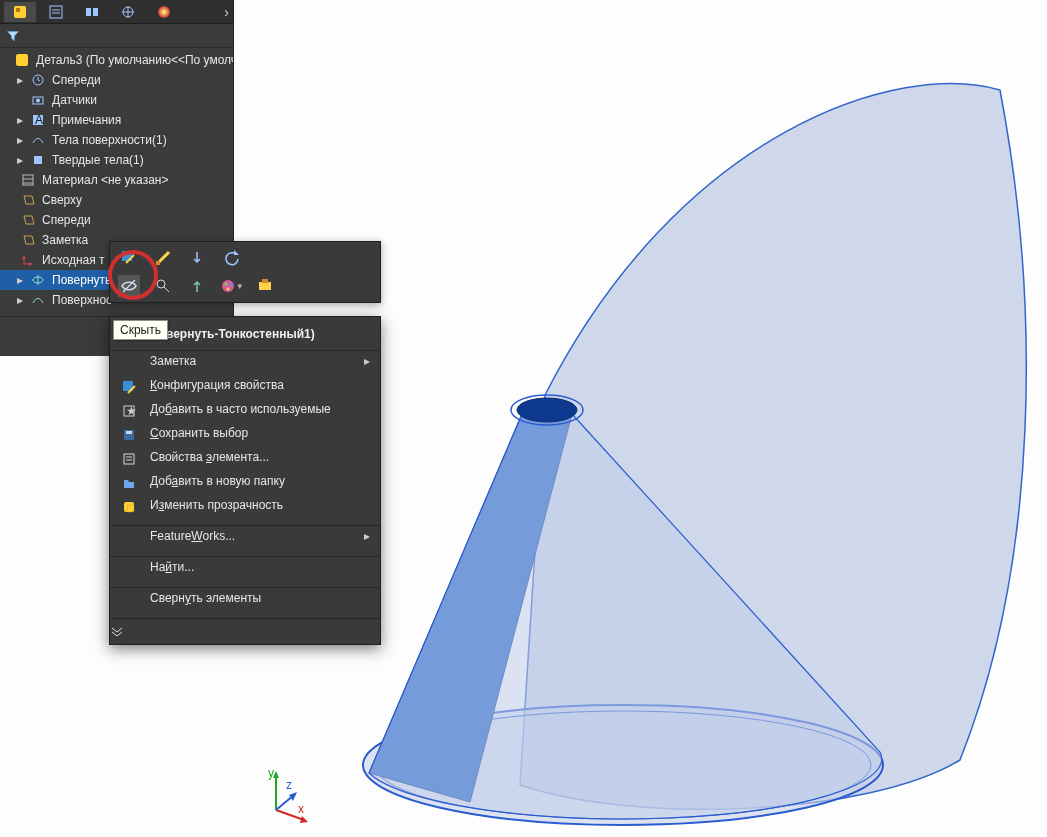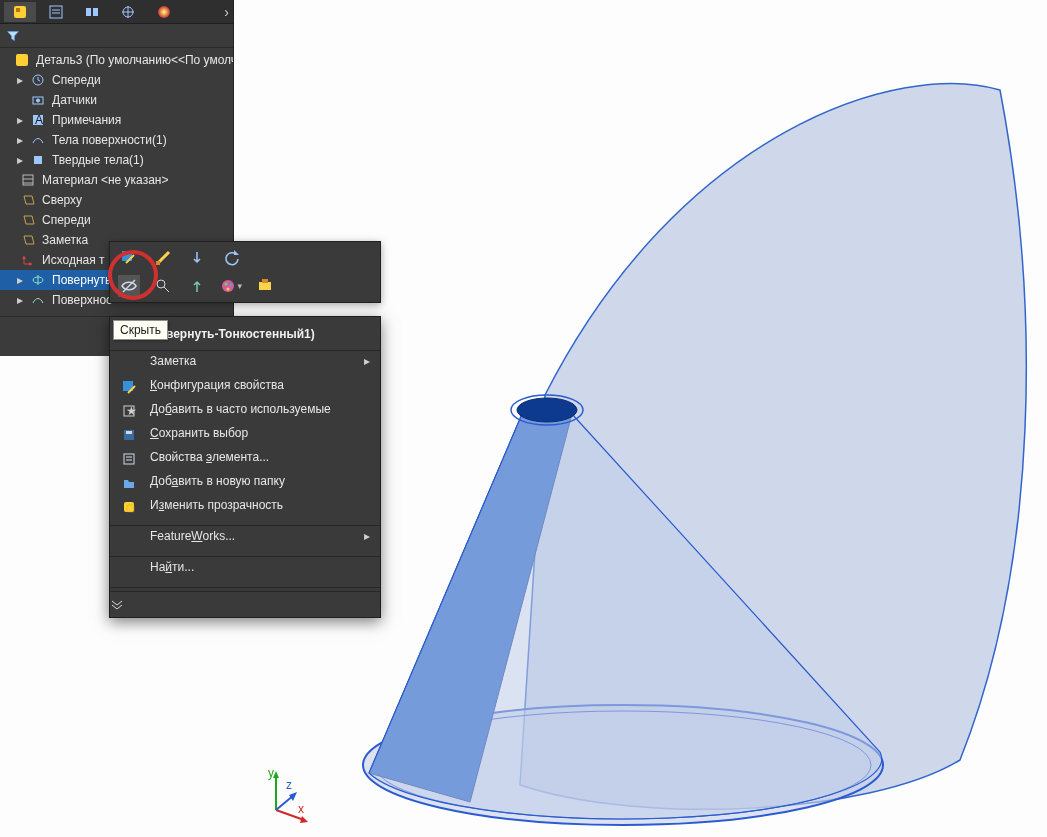--- a/index.html
+++ b/index.html
@@ -440,20 +440,23 @@
     <div class="sep"></div>
     <div class="item">
       <span>Feature<span class="underline-char">W</span>orks...</span>
         <span class="arrow">▸</span>
     </div>
     <div class="sep"></div>
     <div class="item">
       <span>На<span class="underline-char">й</span>ти...</span>
     </div>
     <div class="sep"></div>
+    <div class="item">
+      <span>Сверн<span class="underline-char">у</span>ть элементы</span>
+    </div>
     <div class="sep"></div>
     <div class="more">
       <svg width="14" height="10">
           <path d="M2 2 l5 4 l5 -4 M2 6 l5 4 l5 -4" stroke="#ddd" fill="none"></path>
         </svg>
     </div>
   </div>
 
 </div>
 

